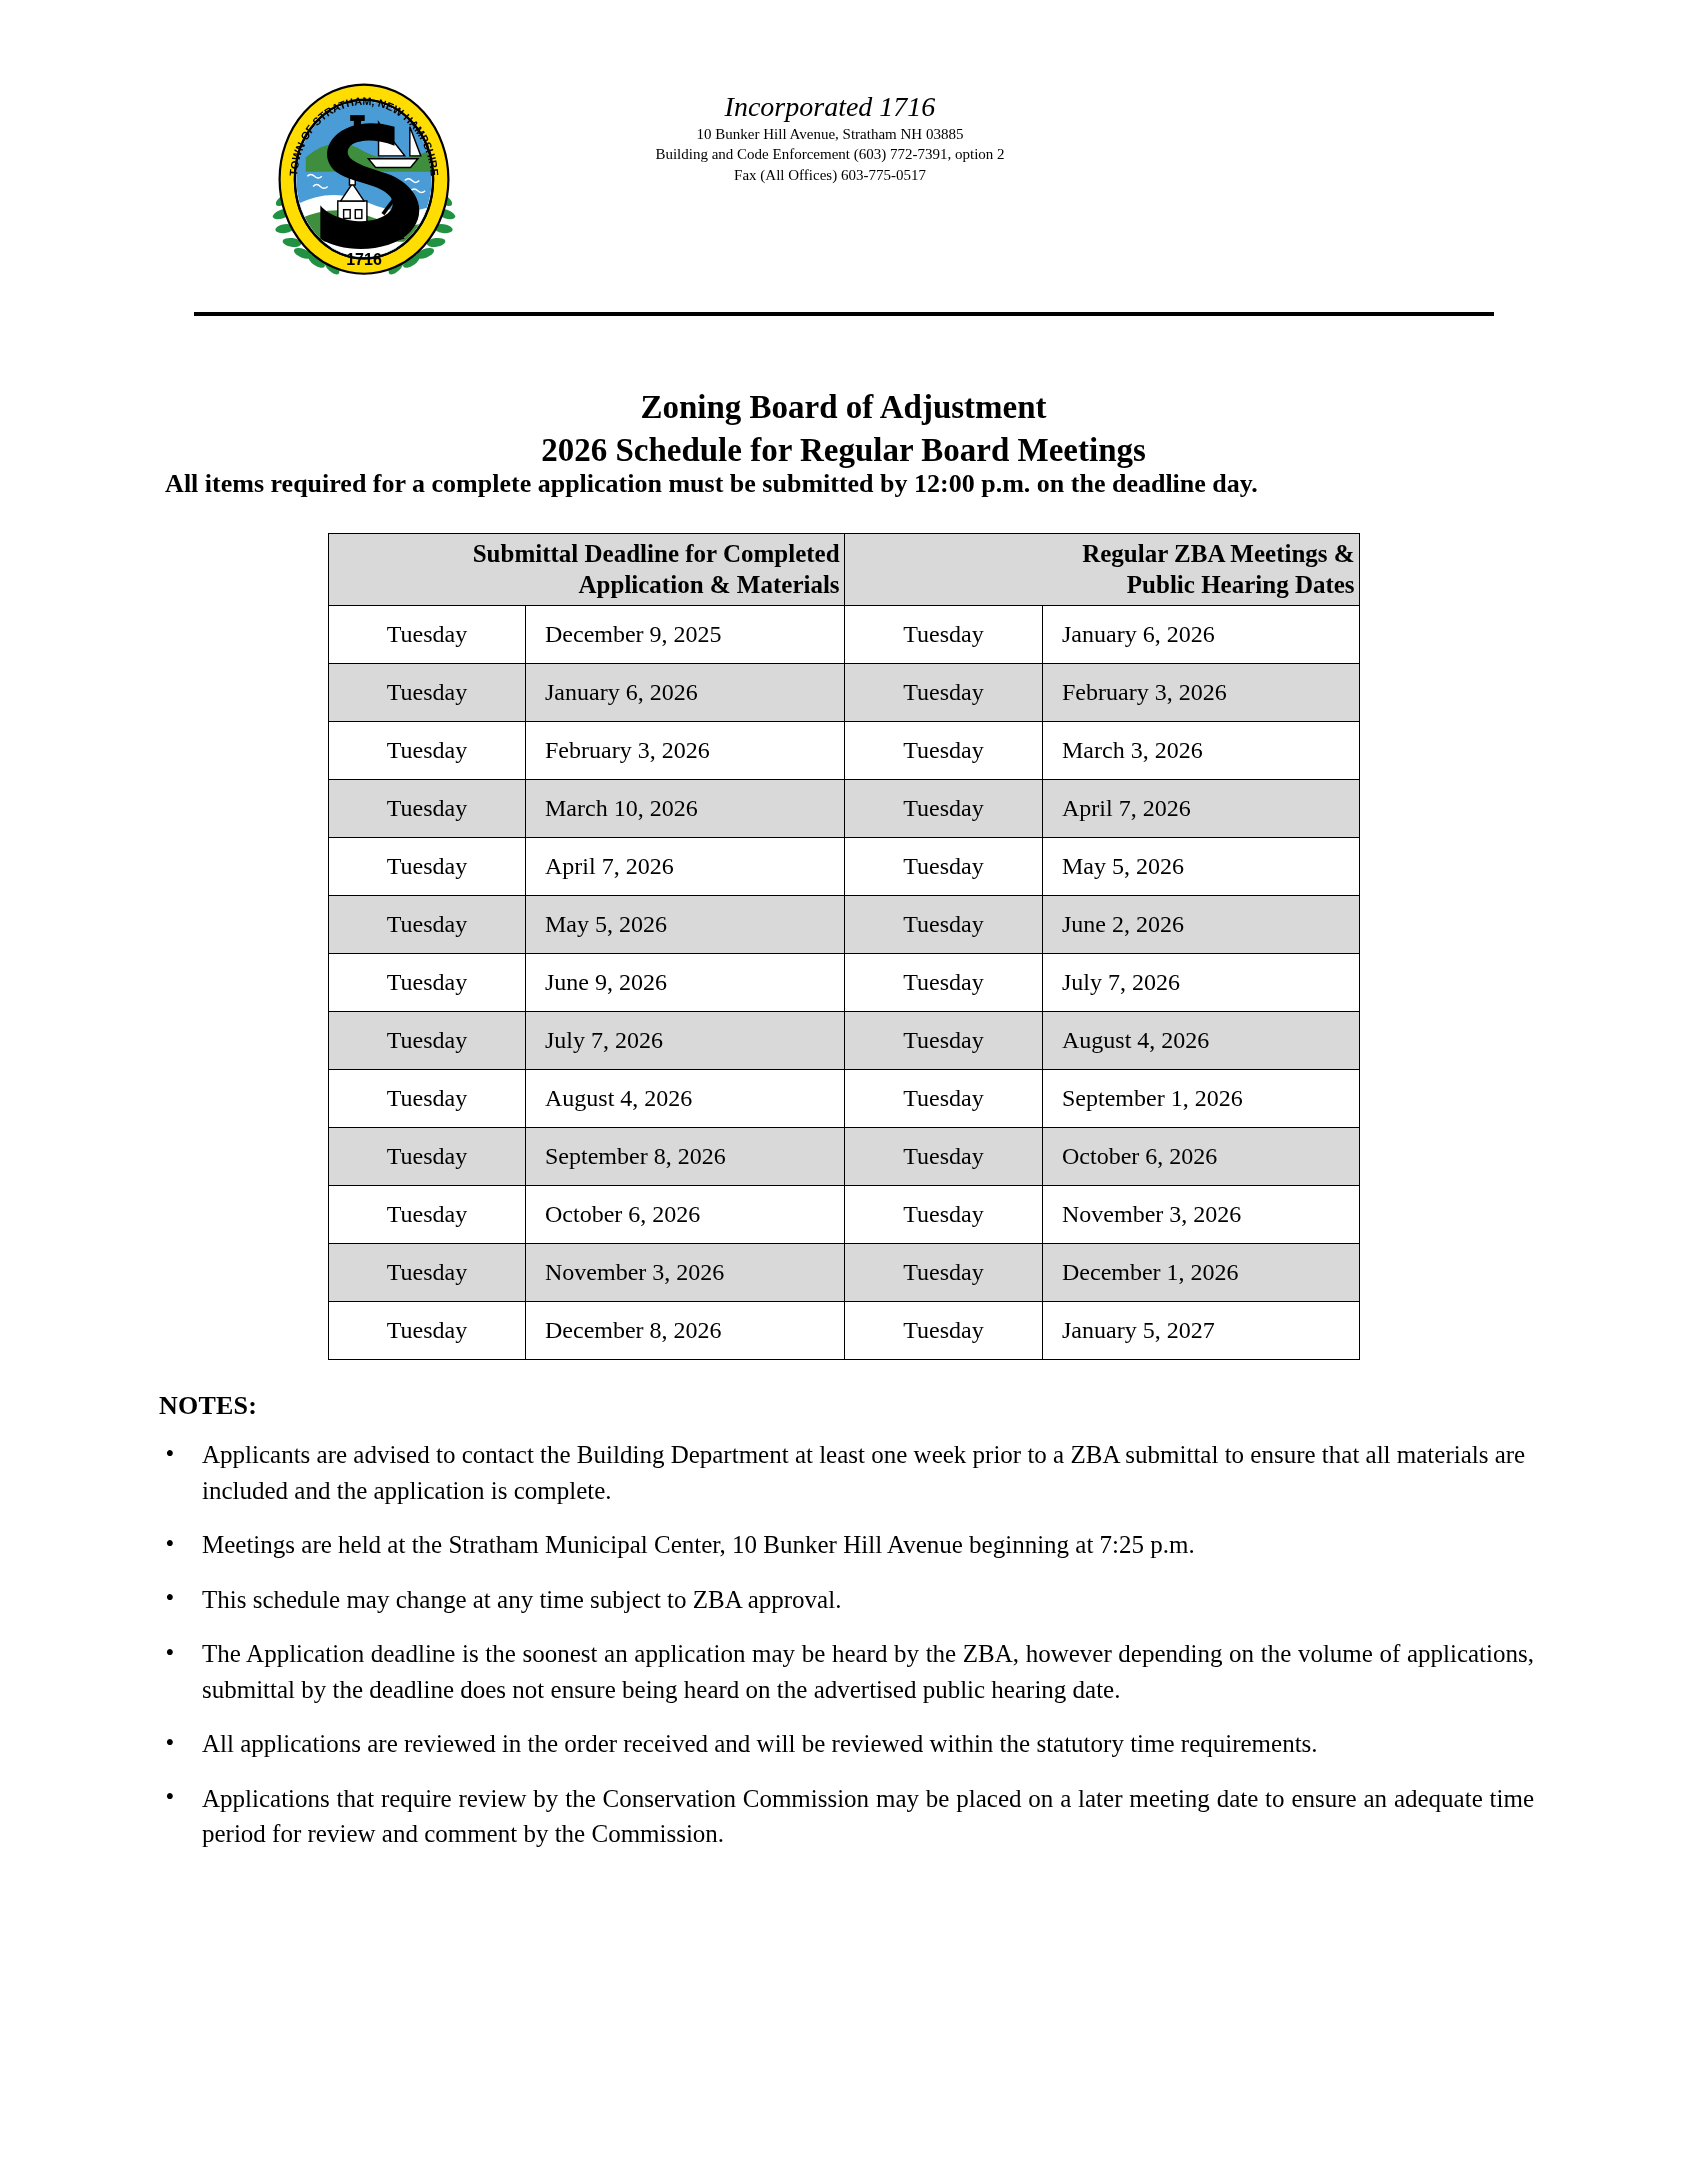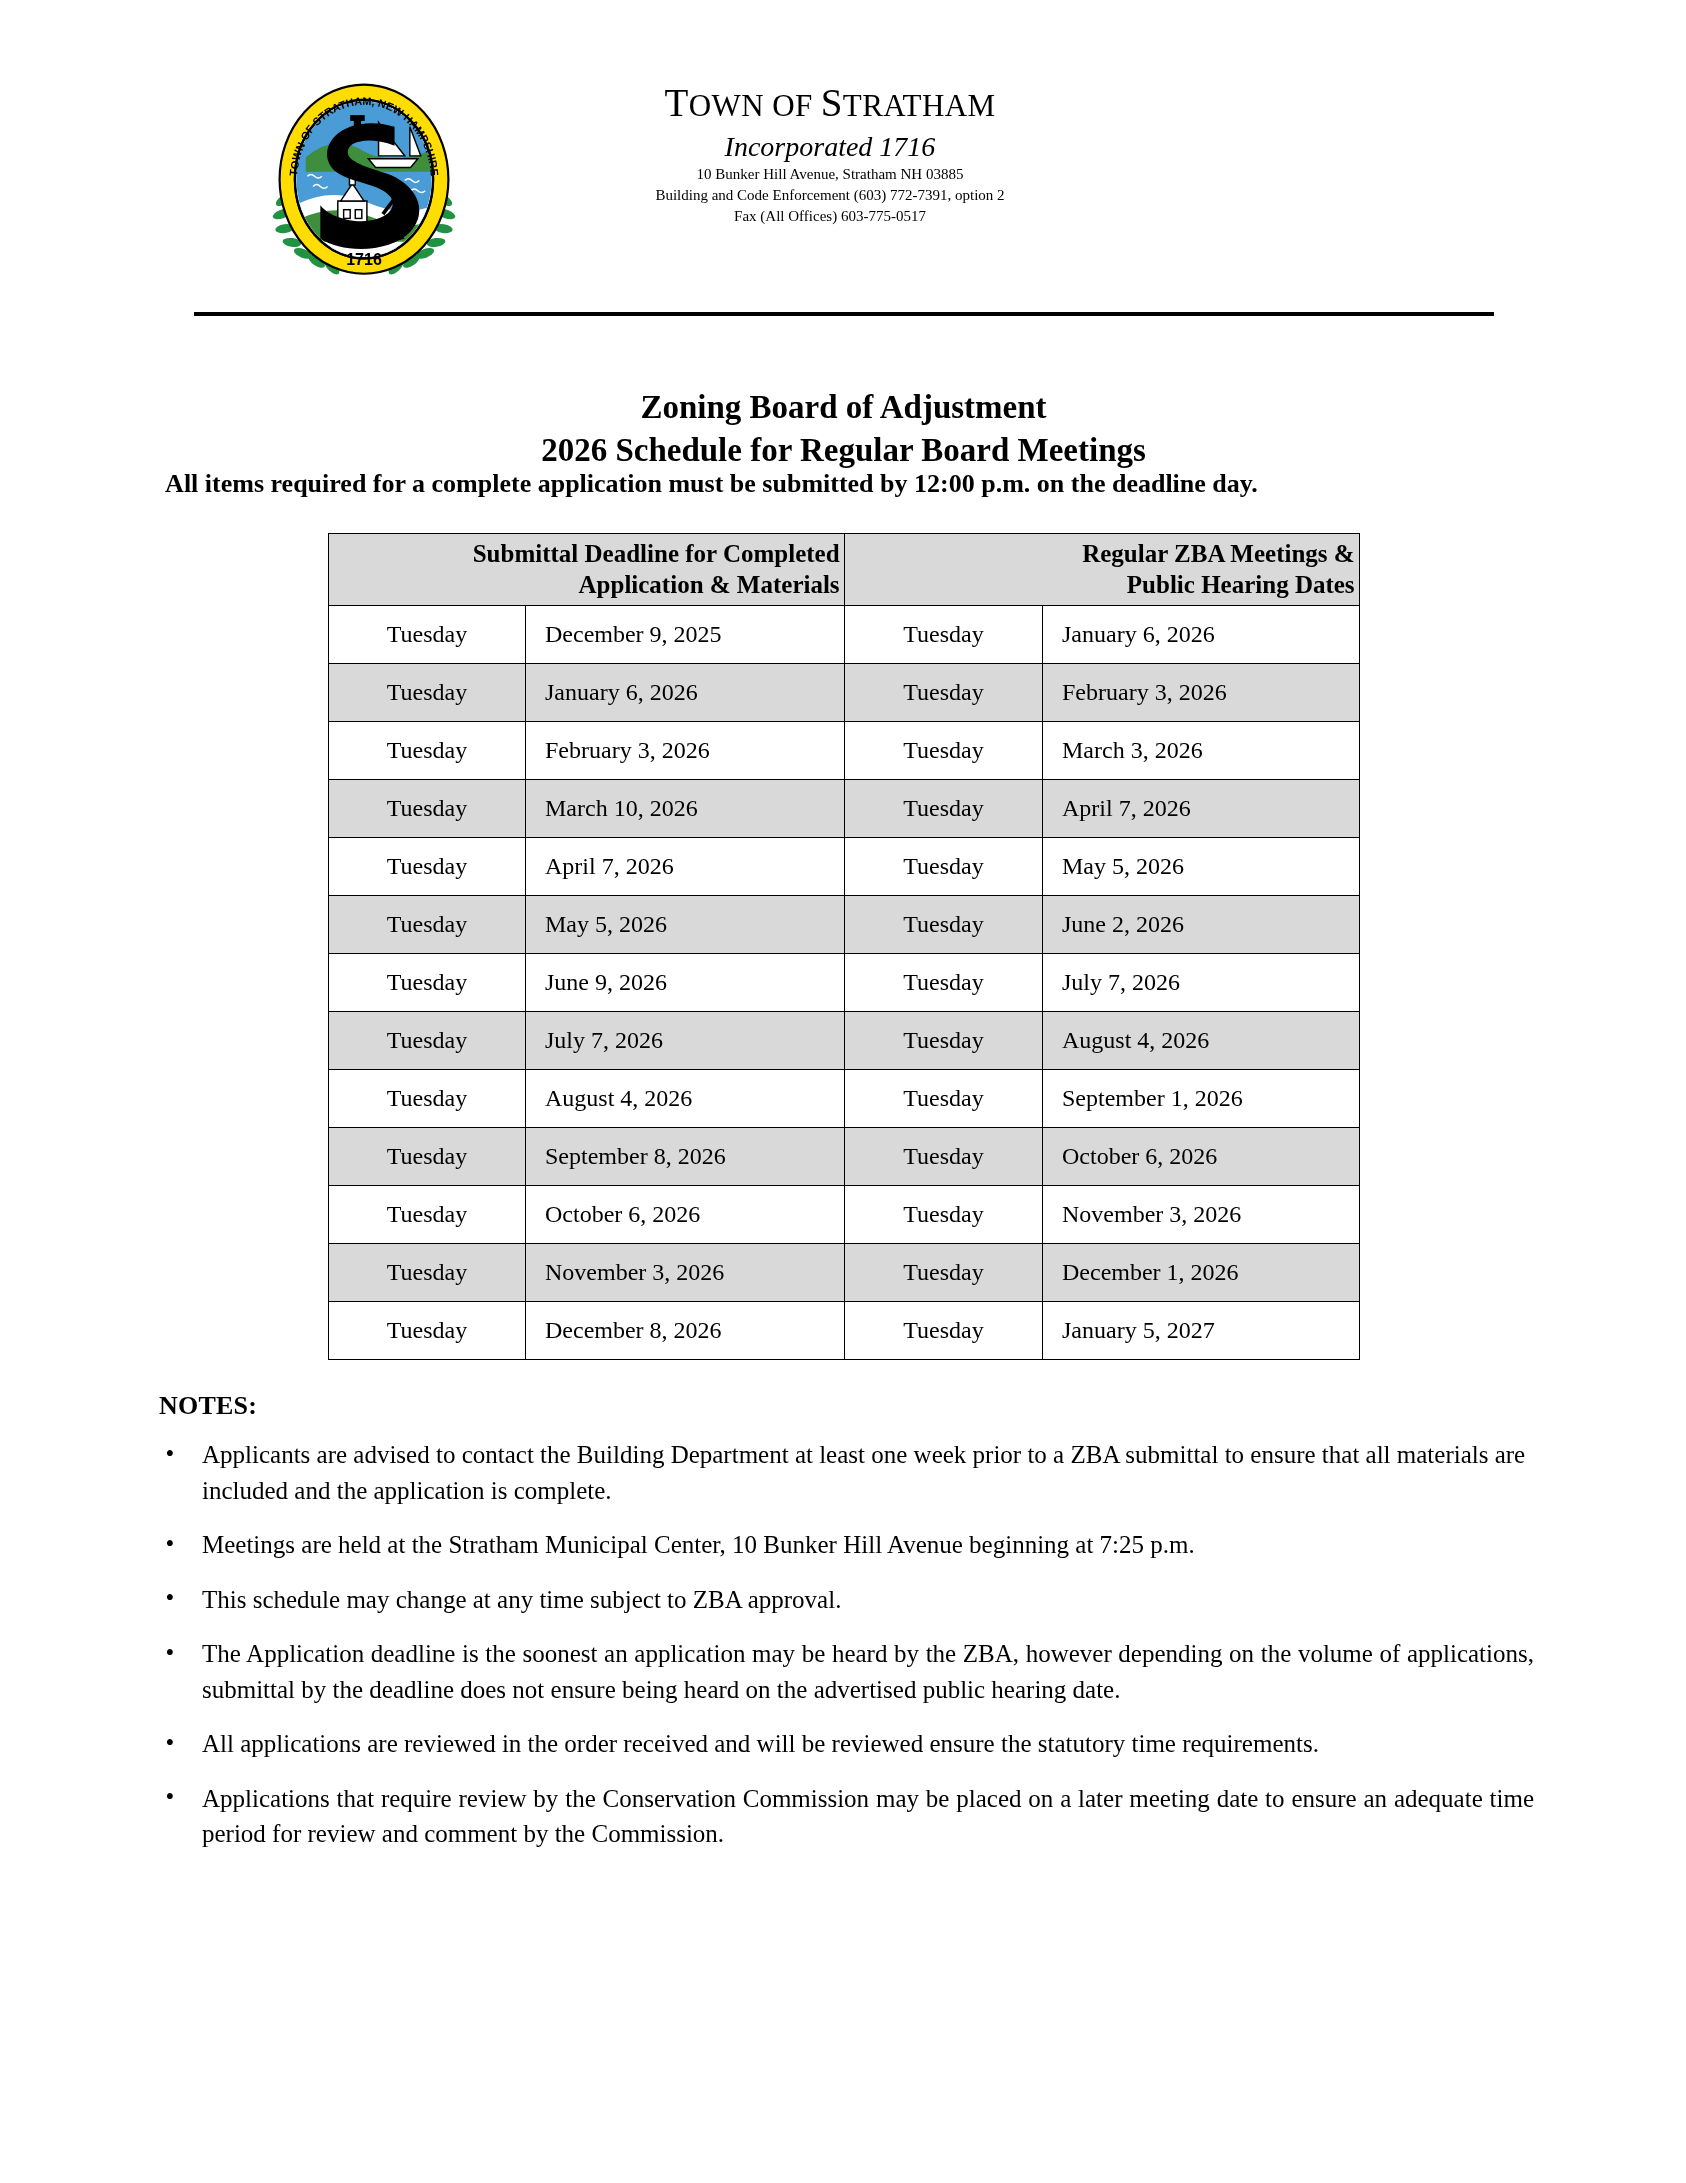--- a/index.html
+++ b/index.html
@@ -250,21 +250,20 @@
         <ellipse cx="140" cy="150" rx="95" ry="109" fill="none" stroke="#000" stroke-width="3"></ellipse>
 
         <text font-family="Liberation Sans, sans-serif" font-size="15" font-weight="bold" fill="#000">
           <textPath href="#ringpath" startOffset="50%" text-anchor="middle">TOWN OF STRATHAM, NEW HAMPSHIRE</textPath>
         </text>
         <text x="140" y="268" text-anchor="middle" font-family="Liberation Sans, sans-serif" font-size="22" font-weight="bold" fill="#000">1716</text>
       </svg>
     </div>
 
     <div class="lh-text">
-      <div class="lh-title"><span class="cap">T</span><span class="sc">OWN OF </span><span class="cap">S</span><span class="sc">TRATHAM</span></div>
       <div class="lh-inc">Incorporated 1716</div>
       <div class="lh-line">10 Bunker Hill Avenue, Stratham NH 03885</div>
       <div class="lh-line">Building and Code Enforcement (603) 772-7391, option 2</div>
       <div class="lh-line">Fax (All Offices) 603-775-0517</div>
     </div>
   </div>
 
   <div class="hrule"></div>
 
   <div class="doc-title">
@@ -389,21 +388,21 @@
     <li>
       <span class="bullet">•</span>
       <span class="txt">This schedule may change at any time subject to ZBA approval.</span>
     </li>
     <li class="justify">
       <span class="bullet">•</span>
       <span class="txt">The Application deadline is the soonest an application may be heard by the ZBA, however depending on the volume of applications, submittal by the deadline does not ensure being heard on the advertised public hearing date.</span>
     </li>
     <li class="justify">
       <span class="bullet">•</span>
-      <span class="txt">All applications are reviewed in the order received and will be reviewed ensure the statutory time requirements.</span>
+      <span class="txt">All applications are reviewed in the order received and will be reviewed within the statutory time requirements.</span>
     </li>
     <li class="justify">
       <span class="bullet">•</span>
       <span class="txt">Applications that require review by the Conservation Commission may be placed on a later meeting date to ensure an adequate time period for review and comment by the Commission.</span>
     </li>
   </ul>
 
 </div>
 
 

